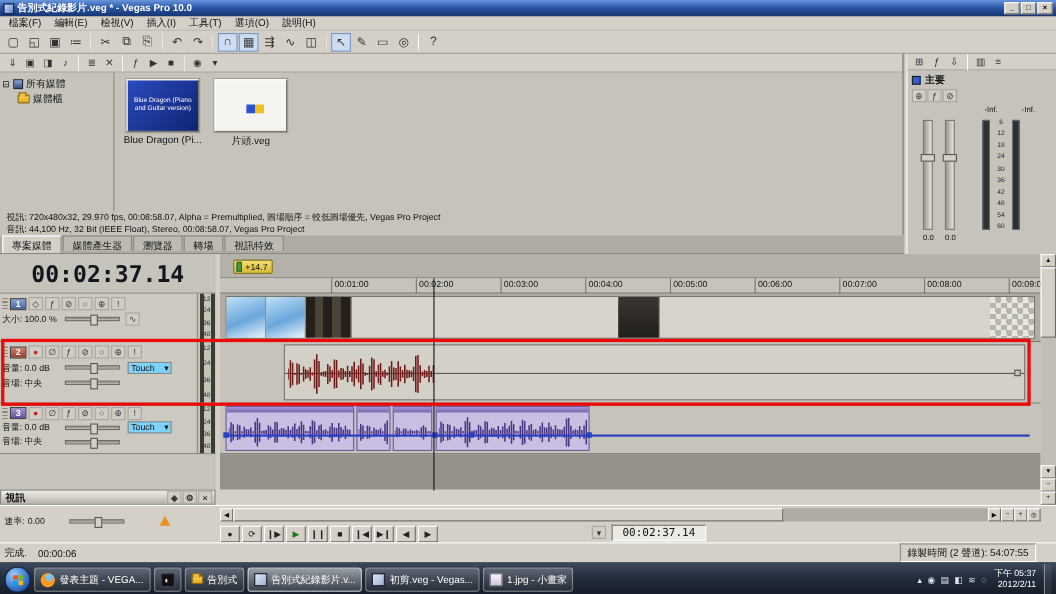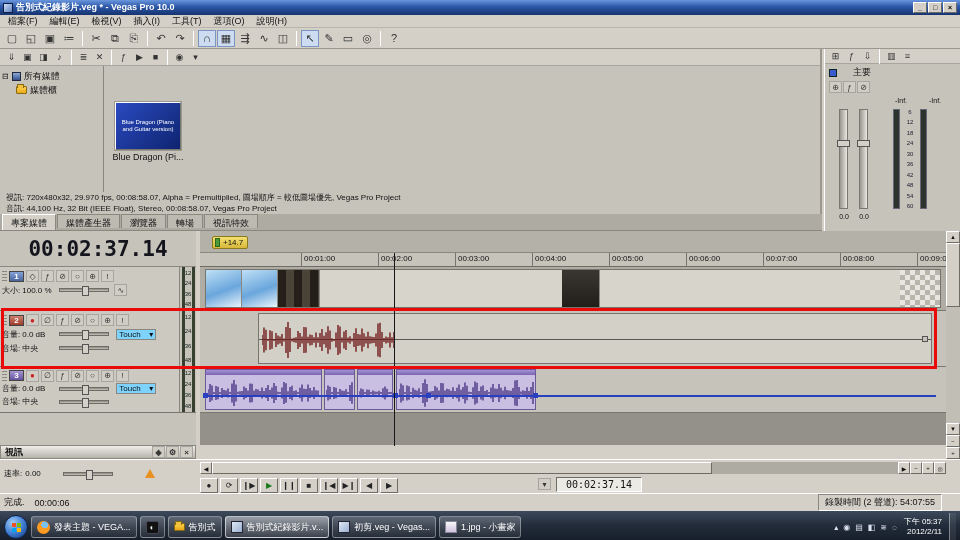--- a/index.html
+++ b/index.html
@@ -21,40 +21,40 @@
 
 .mpanel{position:absolute;top:49px;left:0;width:822px;height:165px;background:#c6c3bb;border-right:2px solid #9a978f}
 .mp-toolbar{height:17px;display:flex;align-items:center;gap:1px;padding-left:4px;background:#d4d0c8;border-bottom:1px solid #a8a5a0}
 .mp-body{position:absolute;top:17px;left:0;right:0;height:126px;display:flex}
 .mp-tree{width:104px;border-right:1px solid #8a8780;padding:3px 2px}
 .treeitem{display:flex;align-items:center;gap:3px;height:14px}
 .treeitem.child{padding-left:14px}
 .fold{width:11px;height:8px;background:linear-gradient(#ffd24a,#e8a818);border:1px solid #8a6a10;border-radius:1px;position:relative;display:inline-block}
 .fold::before{content:"";position:absolute;top:-3px;left:0;width:5px;height:3px;background:#f0c040;border:1px solid #8a6a10;border-bottom:none}
 .mediabox{width:9px;height:9px;background:linear-gradient(#8aa8d8,#33508a);border:1px solid #202840;display:inline-block}
-.mp-thumbs{flex:1;display:flex;gap:8px;padding:6px 20px 0 8px;align-items:center}
+.mp-thumbs{flex:1;display:flex;gap:8px;padding:6px 20px 0 8px;align-items:flex-start}
 .mitem{width:72px;display:flex;flex-direction:column;align-items:center;gap:2px}
 .mthumb{width:66px;height:48px;border:1px solid;border-color:#fff #7a7770 #7a7770 #fff;box-shadow:0 0 0 1px #9a978f;position:relative;overflow:hidden}
 .mlabel{font-size:9px;max-width:72px;white-space:nowrap;overflow:hidden}
 .mlabel.sel{background:#2a50a0;color:#fff;padding:0 2px}
 .cover{background:linear-gradient(135deg,#2a4ac0,#0e2470);display:flex;align-items:center;justify-content:center;text-align:center;color:#fff;font-size:6px;padding:2px;line-height:7px}
 .whitecard{background:#f6f4f0}
 .whitecard::after{content:"";position:absolute;left:28px;bottom:16px;width:16px;height:8px;background:linear-gradient(90deg,#2a50d0 0 8px,#f0c020 8px)}
 .photodark{background:repeating-linear-gradient(90deg,#241f18 0 8px,#4a4338 8px 16px)}
 .photodark::before{content:"";position:absolute;left:0;top:0;right:0;height:12px;background:#8c8478}
 .skythumb{background:linear-gradient(160deg,#bfe0f6 0%,#6aa6dc 55%,#e8f4fc 100%)}
 .skythumb::after{content:"";position:absolute;left:10%;top:45%;width:80%;height:10px;background:rgba(255,255,255,.85);transform:rotate(-12deg);border-radius:50%}
 .mp-info{position:absolute;left:0;right:0;top:143px;height:22px;font-size:8px;line-height:11px;padding-left:6px}
 .tabrow{position:absolute;top:214px;left:0;width:822px;height:17px;background:#aeaba3;display:flex;align-items:flex-start;padding-left:2px;border-bottom:1px solid #8a8780}
 .tab{padding:2px 8px 1px;background:#bdbab2;border:1px solid #8a8780;border-bottom:none;margin-right:1px;height:14px}
 .tab.active{background:#d4d0c8;height:16px;border-color:#fff #8a8780 #d4d0c8 #fff}
 
 .mixer{position:absolute;top:49px;left:824px;width:136px;height:182px;background:#c6c3bb;border-left:1px solid #fff}
 .mx-toolbar{height:15px;display:flex;align-items:center;gap:1px;padding-left:3px;background:#d4d0c8;border-bottom:1px solid #a8a5a0}
-.mx-title{display:flex;align-items:center;gap:16px;padding:2px 4px;font-weight:normal}
+.mx-title{display:flex;align-items:center;gap:4px;padding:2px 4px;font-weight:bold}
 .bussq{width:8px;height:8px;background:#3a5ad0;border:1px solid #122}
 .mx-strip{position:relative;height:146px}
 .mx-icons{position:absolute;left:4px;top:0;display:flex;gap:1px}
 .peak{position:absolute;top:16px;width:28px;text-align:center;font-size:7px}
 .ftrack{position:absolute;top:28px;height:100px;width:9px;background:linear-gradient(90deg,#9a978f,#e8e6e0);border:1px solid #7a7770}
 .fhandle{position:absolute;left:-3px;width:13px;height:7px;background:#d4d0c8;border:1px solid #555;top:30px}
 .mtr{position:absolute;top:28px;height:100px;width:7px;background:#2c322c;border:1px solid #667}
 .mscale{position:absolute;top:28px;height:100px;width:16px;display:flex;flex-direction:column;justify-content:space-between;align-items:center;font-size:6px;color:#223}
 .fval{position:absolute;top:132px;width:18px;text-align:center;font-size:7px}
 
@@ -214,20 +214,24 @@
           <span>媒體櫃</span>
         </div>
       </div>
       <div class="mp-thumbs">
         <div class="mitem">
           <div class="mthumb cover">
               <span>Blue Dragon (Piano and Guitar version)</span>
             </div>
           <span class="mlabel">Blue Dragon (Pi...</span>
         </div>
+        <div class="mitem">
+          <div class="mthumb whitecard"></div>
+          <span class="mlabel">片頭.veg</span>
+        </div>
       </div>
     </div>
     <div class="mp-info">
       <div>視訊: 720x480x32, 29.970 fps, 00:08:58.07, Alpha = Premultiplied, 圖場順序 = 較低圖場優先, Vegas Pro Project</div>
       <div>音訊: 44,100 Hz, 32 Bit (IEEE Float), Stereo, 00:08:58.07, Vegas Pro Project</div>
     </div>
   </div>
 
   <div class="tabrow">
     <span class="tab active">專案媒體</span>

